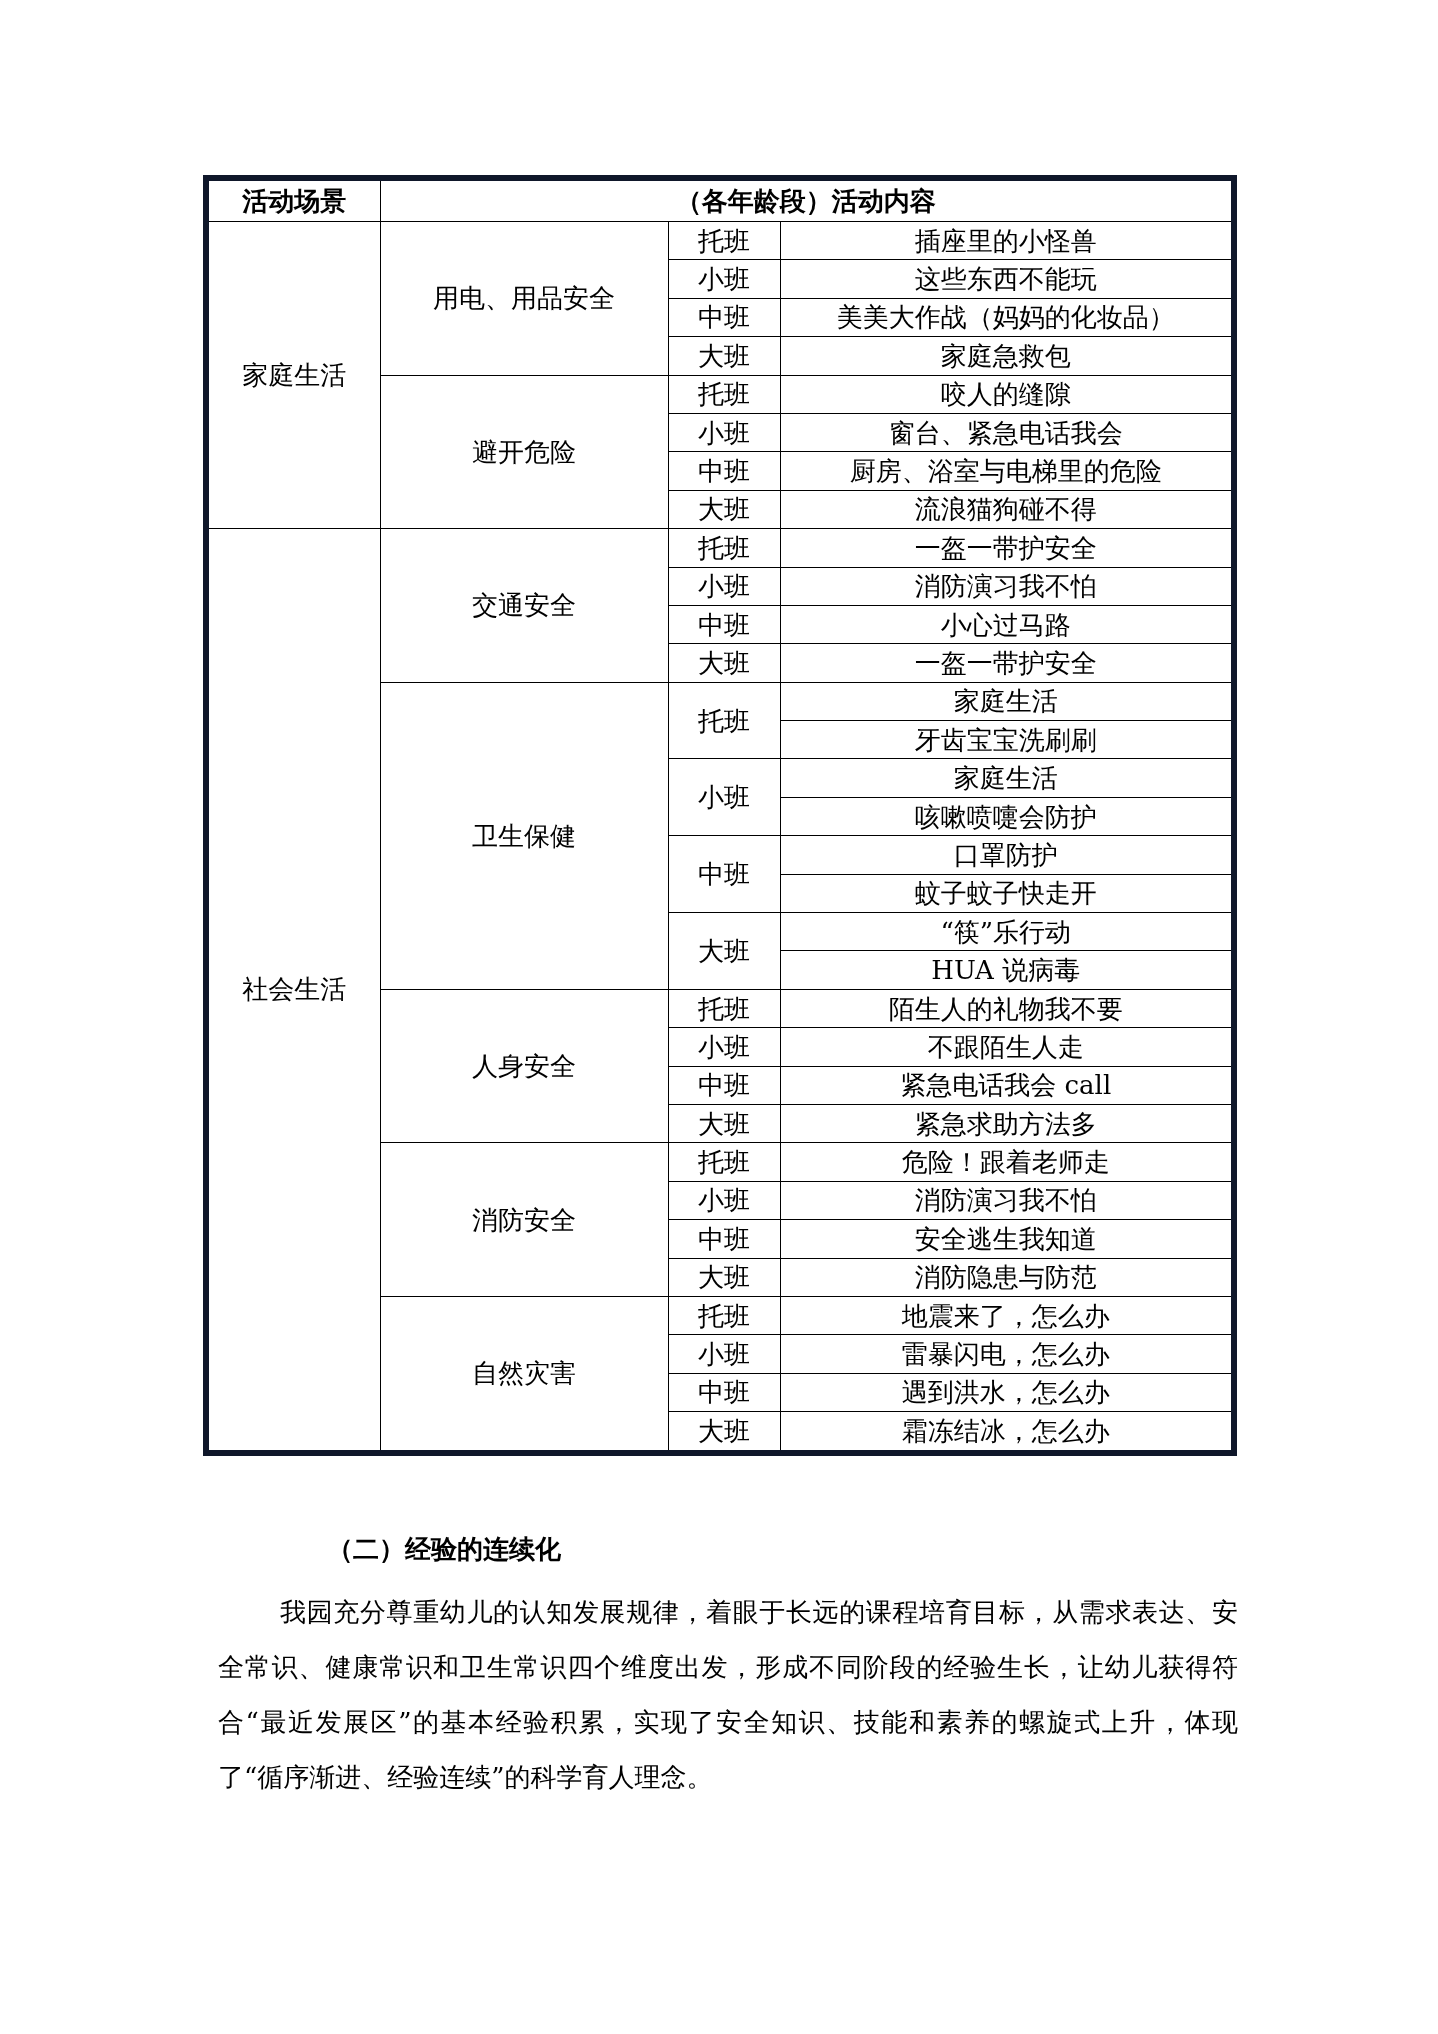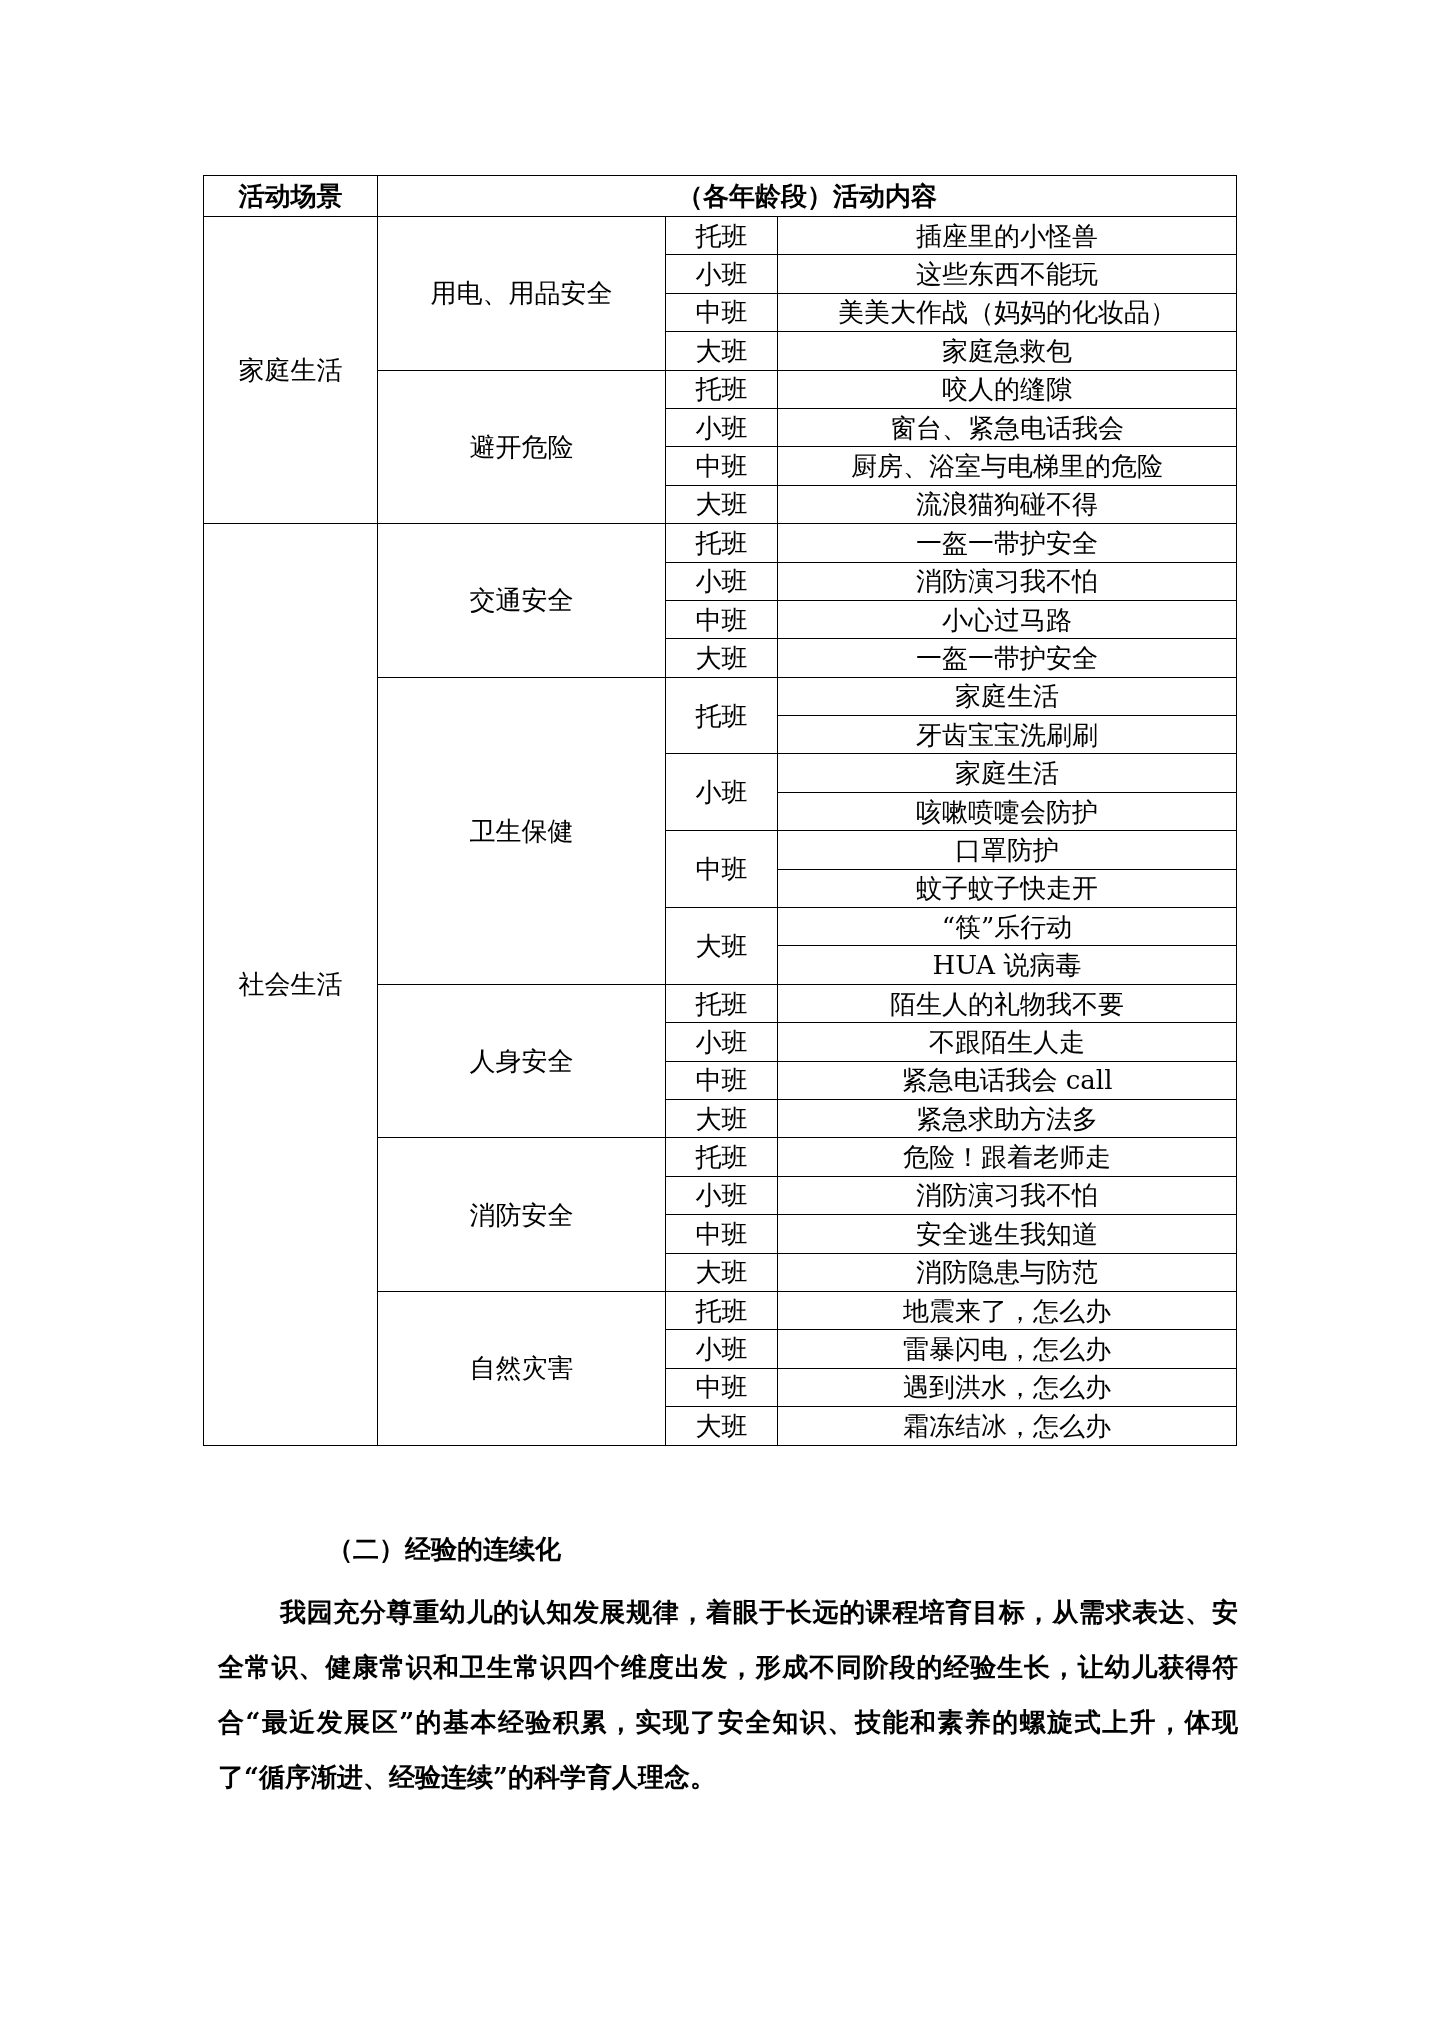--- a/index.html
+++ b/index.html
@@ -1,23 +1,23 @@
 <!DOCTYPE html>
 <html><head>
 <meta charset="utf-8">
 <style>
   html, body { margin: 0; padding: 0; background: #ffffff; }
   body { width: 1438px; height: 2034px; position: relative; font-family: "DejaVu Serif", "Liberation Serif", serif; color: #000; }
-  .tbl { position: absolute; left: 203px; top: 175px; width: 1034px; border-collapse: collapse; border: 1px solid #0f172a; table-layout: fixed; }
+  .tbl { position: absolute; left: 203px; top: 175px; width: 1034px; border-collapse: collapse; border: 6px solid #0f172a; table-layout: fixed; }
   .tbl td, .tbl th { border: 1.5px solid #000; text-align: center; vertical-align: middle; padding: 0; font-size: 26px; line-height: 1; font-weight: normal; overflow: hidden; white-space: nowrap; }
   .tbl th { height: 40px; font-weight: bold; }
   .tbl td { height: 37.4px; }
   .c1 { width: 174px; } .c2 { width: 288px; } .c3 { width: 112px; } .c4 { width: auto; }
   .heading { position: absolute; left: 283px; top: 1532px; font-size: 26px; font-weight: bold; margin-left: 44px; }
-  .para { position: absolute; left: 218px; top: 1585px; width: 1020px; font-size: 26px; line-height: 55px; text-indent: 62px; text-align: justify; margin: 0; font-weight: bold; }
+  .para { position: absolute; left: 218px; top: 1585px; width: 1020px; font-size: 26px; line-height: 55px; text-indent: 62px; text-align: justify; margin: 0; }
 </style>
 </head>
 <body>
 
 <table class="tbl">
   <colgroup>
       <col class="c1">
       <col class="c2">
       <col class="c3">
       <col class="c4">

